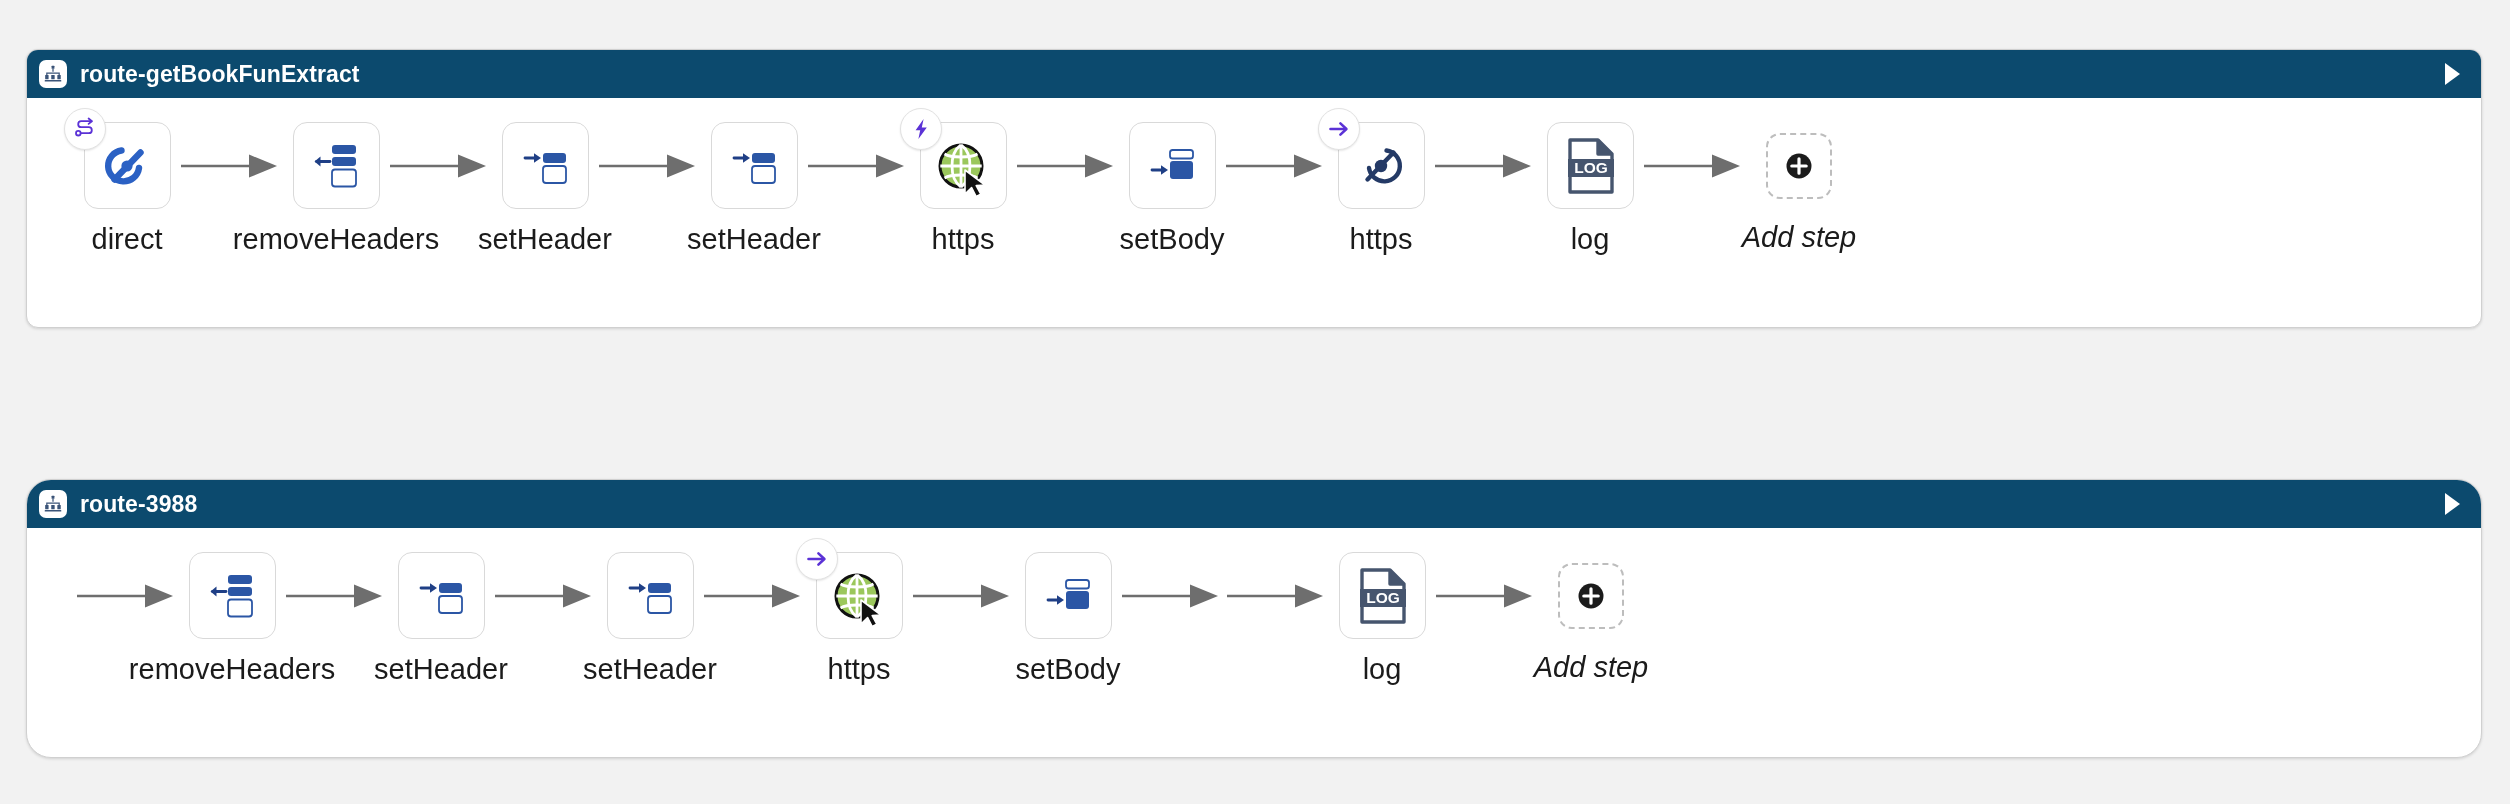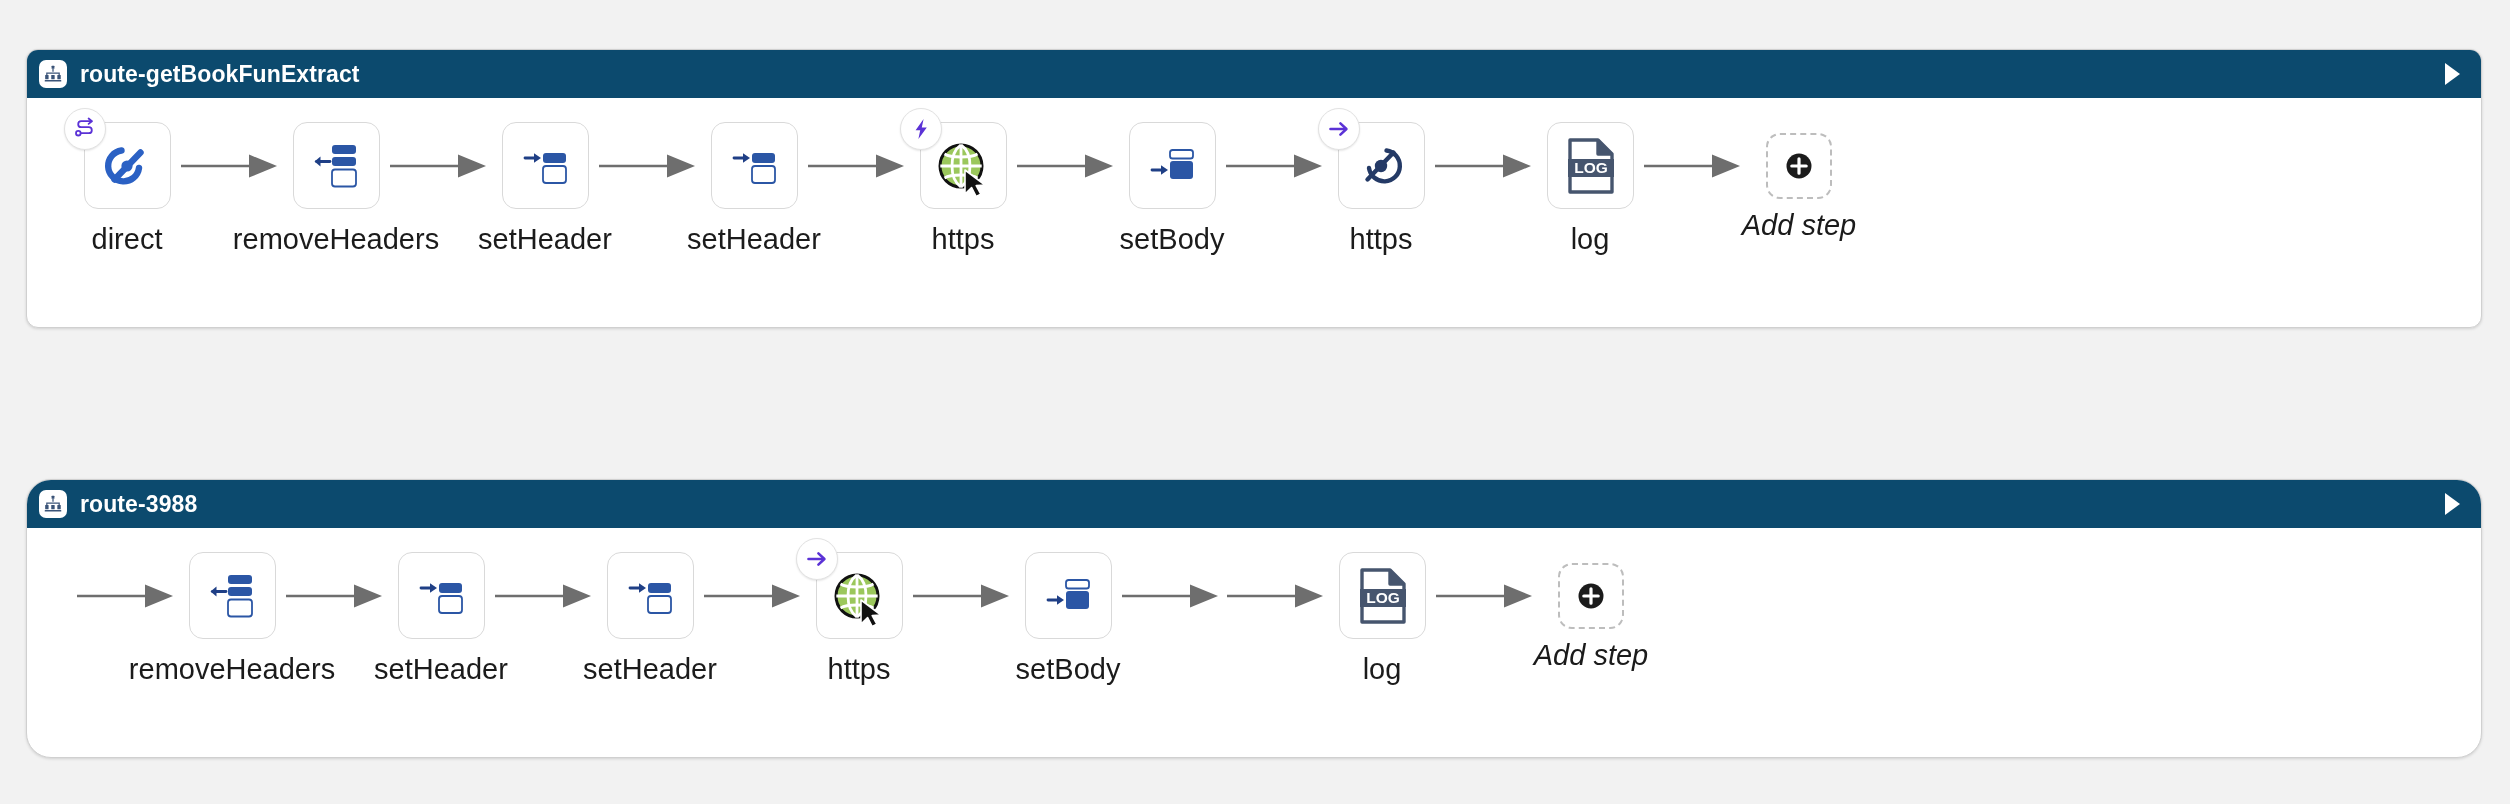--- a/index.html
+++ b/index.html
@@ -84,21 +84,21 @@
   .node svg{display:block;}
   .step-label{
     margin-top:14px;
     font-size:29px;
     color:#1b1b1b;
     white-space:nowrap;
     font-weight:400;
   }
   .step-label.add-label{
     font-style:italic;
-    margin-top:10px;
+    margin-top:22px;
     color:#1b1b1b;
   }
 
   
   .badge{
     position:absolute;
     left:-11px;top:-14px;
     width:40px;height:40px;
     border-radius:50%;
     background:#ffffff;

